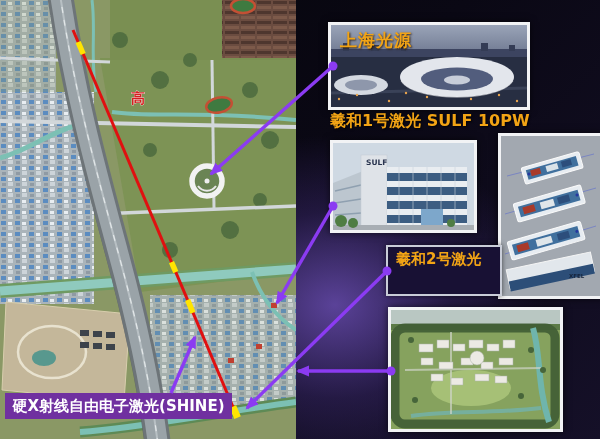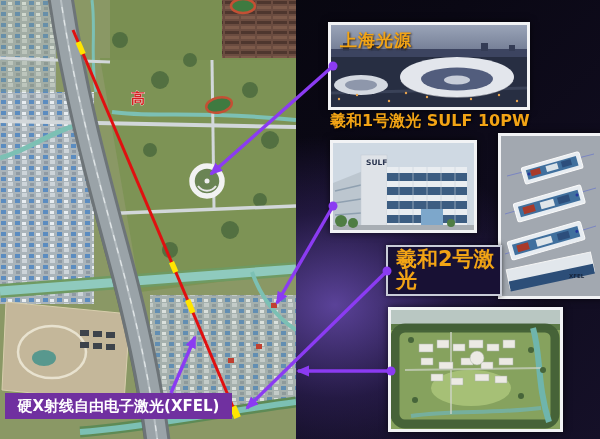--- a/index.html
+++ b/index.html
@@ -13,21 +13,21 @@
   .photo svg{display:block;}
   .overlay-label{position:absolute;font-weight:bold;color:#f2a415;
                  text-shadow:1px 1px 2px rgba(40,20,0,.85);letter-spacing:1px;}
   #ssrf-overlay{left:340px;top:29px;font-size:17px;}
   #shtu-overlay{left:401px;top:316px;font-size:15px;}
   #sulf-caption{position:absolute;left:330px;top:111px;font-size:16px;font-weight:bold;color:#f2a415;
                 text-shadow:1px 1px 2px rgba(0,0,0,.8);white-space:nowrap;}
   #sel-box{position:absolute;left:386px;top:245px;width:104px;height:45px;background:#181134;
            border:2px solid #c9cdd8;color:#f2a415;font-weight:bold;padding:2px 0 0 8px;
            box-shadow:0 0 5px rgba(0,0,0,.6);}
-  #sel-box .l1{font-size:21px;line-height:21px;}
+  #sel-box .l1{font-size:15px;line-height:21px;}
   #sel-box .l2{font-size:18px;line-height:22px;letter-spacing:.5px;}
   #shine-box{position:absolute;left:5px;top:393px;width:227px;height:26px;background:#7030a0;
              color:#ffffff;font-weight:bold;font-size:15px;line-height:26px;text-align:center;
              white-space:nowrap;}
   #arrows{position:absolute;left:0;top:0;}
 </style>
 </head>
 <body>
 
 <div id="slide">
@@ -129,21 +129,21 @@
       <text x="131" y="103" font-size="14" font-weight="bold" fill="#d42020" stroke="#ffffff" stroke-width="0.5" paint-order="stroke">高</text>
 
       <line x1="73" y1="30" x2="236" y2="414" stroke="#e01010" stroke-width="3"></line>
       <g stroke="#ffe400" stroke-width="5.5">
         <line x1="78.1" y1="42" x2="83.2" y2="54"></line>
         <line x1="171.5" y1="262.1" x2="175.8" y2="272.2"></line>
         <line x1="187.6" y1="299.9" x2="193.0" y2="312.8"></line>
         <line x1="232.9" y1="406.7" x2="237.6" y2="417.7" stroke-width="7"></line>
       </g>
     </svg>
-    <div id="shine-box">硬X射线自由电子激光(XFEL)</div>
+    <div id="shine-box">硬X射线自由电子激光(SHINE)</div>
   </div>
 
   <div class="photo" style="left:328px;top:22px;">
     <svg width="196" height="82" viewBox="0 0 196 82">
       <rect x="0" y="0" width="196" height="30" fill="url(#skyGrad)"></rect>
       <rect x="0" y="24" width="196" height="8" fill="#3c4460"></rect>
       <g fill="#343c55">
         <rect x="12" y="18" width="6" height="8"></rect>
           <rect x="40" y="20" width="8" height="6"></rect>
         <rect x="70" y="16" width="5" height="10"></rect>

